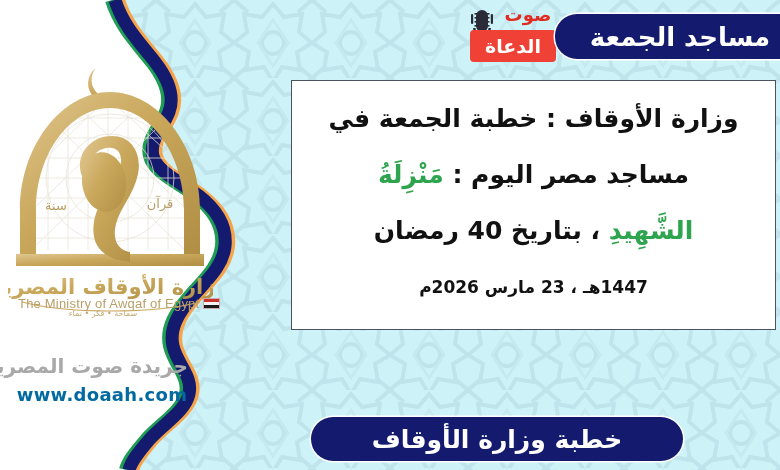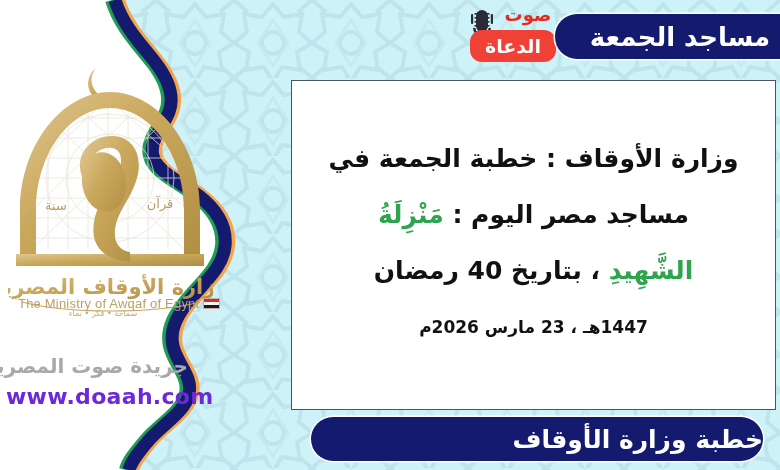--- a/index.html
+++ b/index.html
@@ -52,41 +52,41 @@
     font-size:8px;color:#c2a86f;letter-spacing:1px;white-space:nowrap;
   }
 
   .paper-name{
     position:absolute;left:8px;top:354px;width:180px;
     text-align:center;direction:rtl;
     font-size:20px;font-weight:bold;color:#a9a9a9;
     white-space:nowrap;
   }
   .paper-url{
-    position:absolute;left:6px;top:384px;width:180px;
+    position:absolute;left:12px;top:384px;width:180px;
     text-align:center;
-    font-size:22px;font-weight:bold;color:#6d28d9;
+    font-size:18px;font-weight:bold;color:#0369a1;
     letter-spacing:.3px;white-space:nowrap;
   }
 
   
   .brand{
     position:absolute;left:467px;top:2px;width:92px;height:64px;
   }
   .brand .mic{position:absolute;left:2px;top:6px;width:26px;height:48px;}
   .brand .mic svg{width:100%;height:100%;display:block;}
   .brand .brand-top{
     position:absolute;right:0px;top:3px;width:62px;text-align:center;
     direction:rtl;font-size:18px;font-weight:bold;color:#e02b20;
     font-family:"DejaVu Sans",sans-serif;white-space:nowrap;
     line-height:20px;
   }
   .brand .brand-plate{
     position:absolute;left:3px;top:28px;width:86px;height:32px;
-    background:#ef4136;border-radius:12px;
+    background:#ef4136;border-radius:4px;
     display:flex;align-items:center;justify-content:center;
   }
   .brand .brand-plate span{
     direction:rtl;font-size:19px;font-weight:bold;color:#ffffff;
     font-family:"DejaVu Sans",sans-serif;white-space:nowrap;
     line-height:19px;
   }
 
   
   .banner{
@@ -95,26 +95,26 @@
     border-radius:22px;
     display:flex;align-items:center;justify-content:center;
     box-shadow:0 0 0 1.5px #ffffff;
   }
   .banner span{
     direction:rtl;color:#ffffff;font-weight:bold;
     font-family:"DejaVu Sans",sans-serif;white-space:nowrap;
   }
   #banner-top{left:555px;top:14px;width:250px;height:45px;}
   #banner-top span{font-size:26px;letter-spacing:.5px;}
-  #banner-bottom{left:311px;top:417px;width:452px;height:44px;justify-content:flex-end;}
+  #banner-bottom{left:311px;top:417px;width:372px;height:44px;}
   #banner-bottom span{font-size:25px;letter-spacing:1px;}
 
   
   .card{
-    position:absolute;left:291px;top:80px;width:485px;height:330px;
+    position:absolute;left:291px;top:80px;width:485px;height:250px;
     background:#ffffff;border:1.5px solid #4b5360;
     box-sizing:border-box;
     display:flex;flex-direction:column;
     justify-content:center;
     padding:6px 18px 10px 18px;
   }
   .card-line{
     direction:rtl;text-align:center;
     font-family:"DejaVu Sans",sans-serif;
     font-weight:bold;font-size:25px;line-height:56px;

